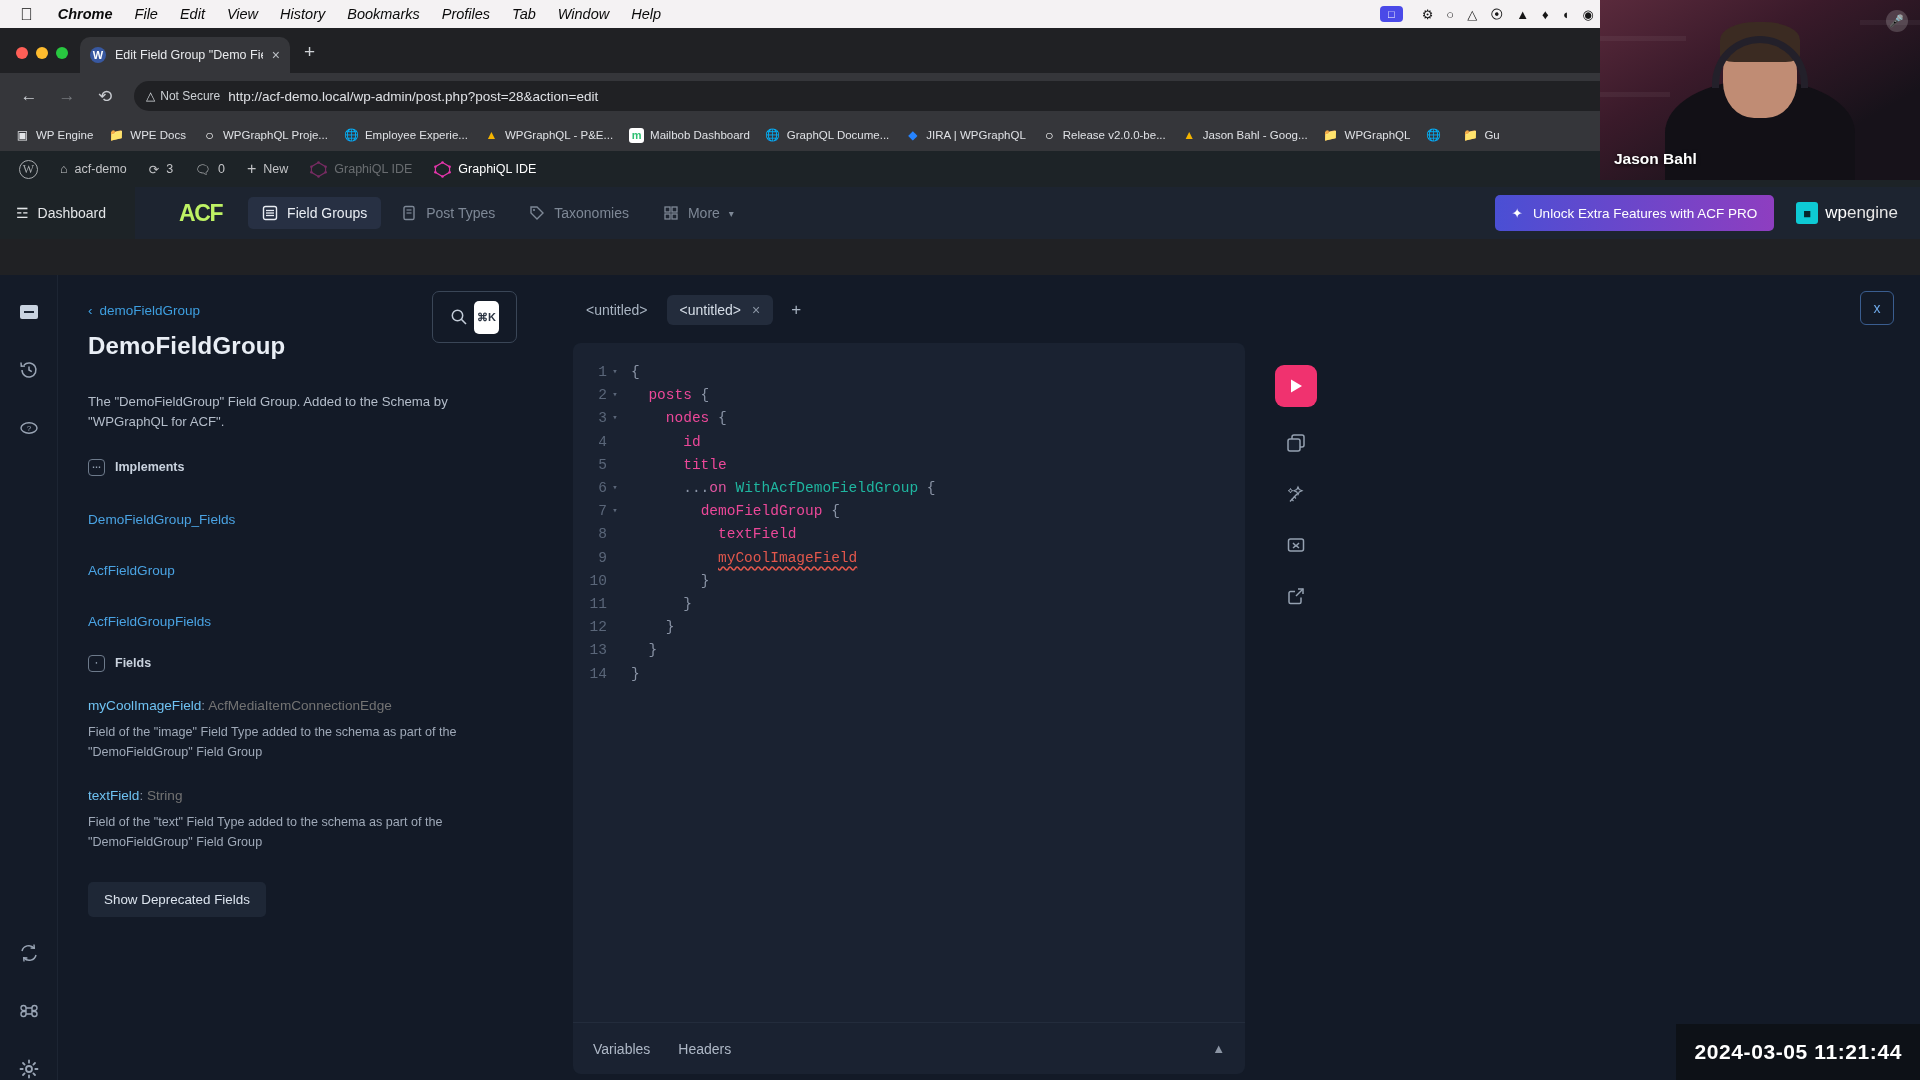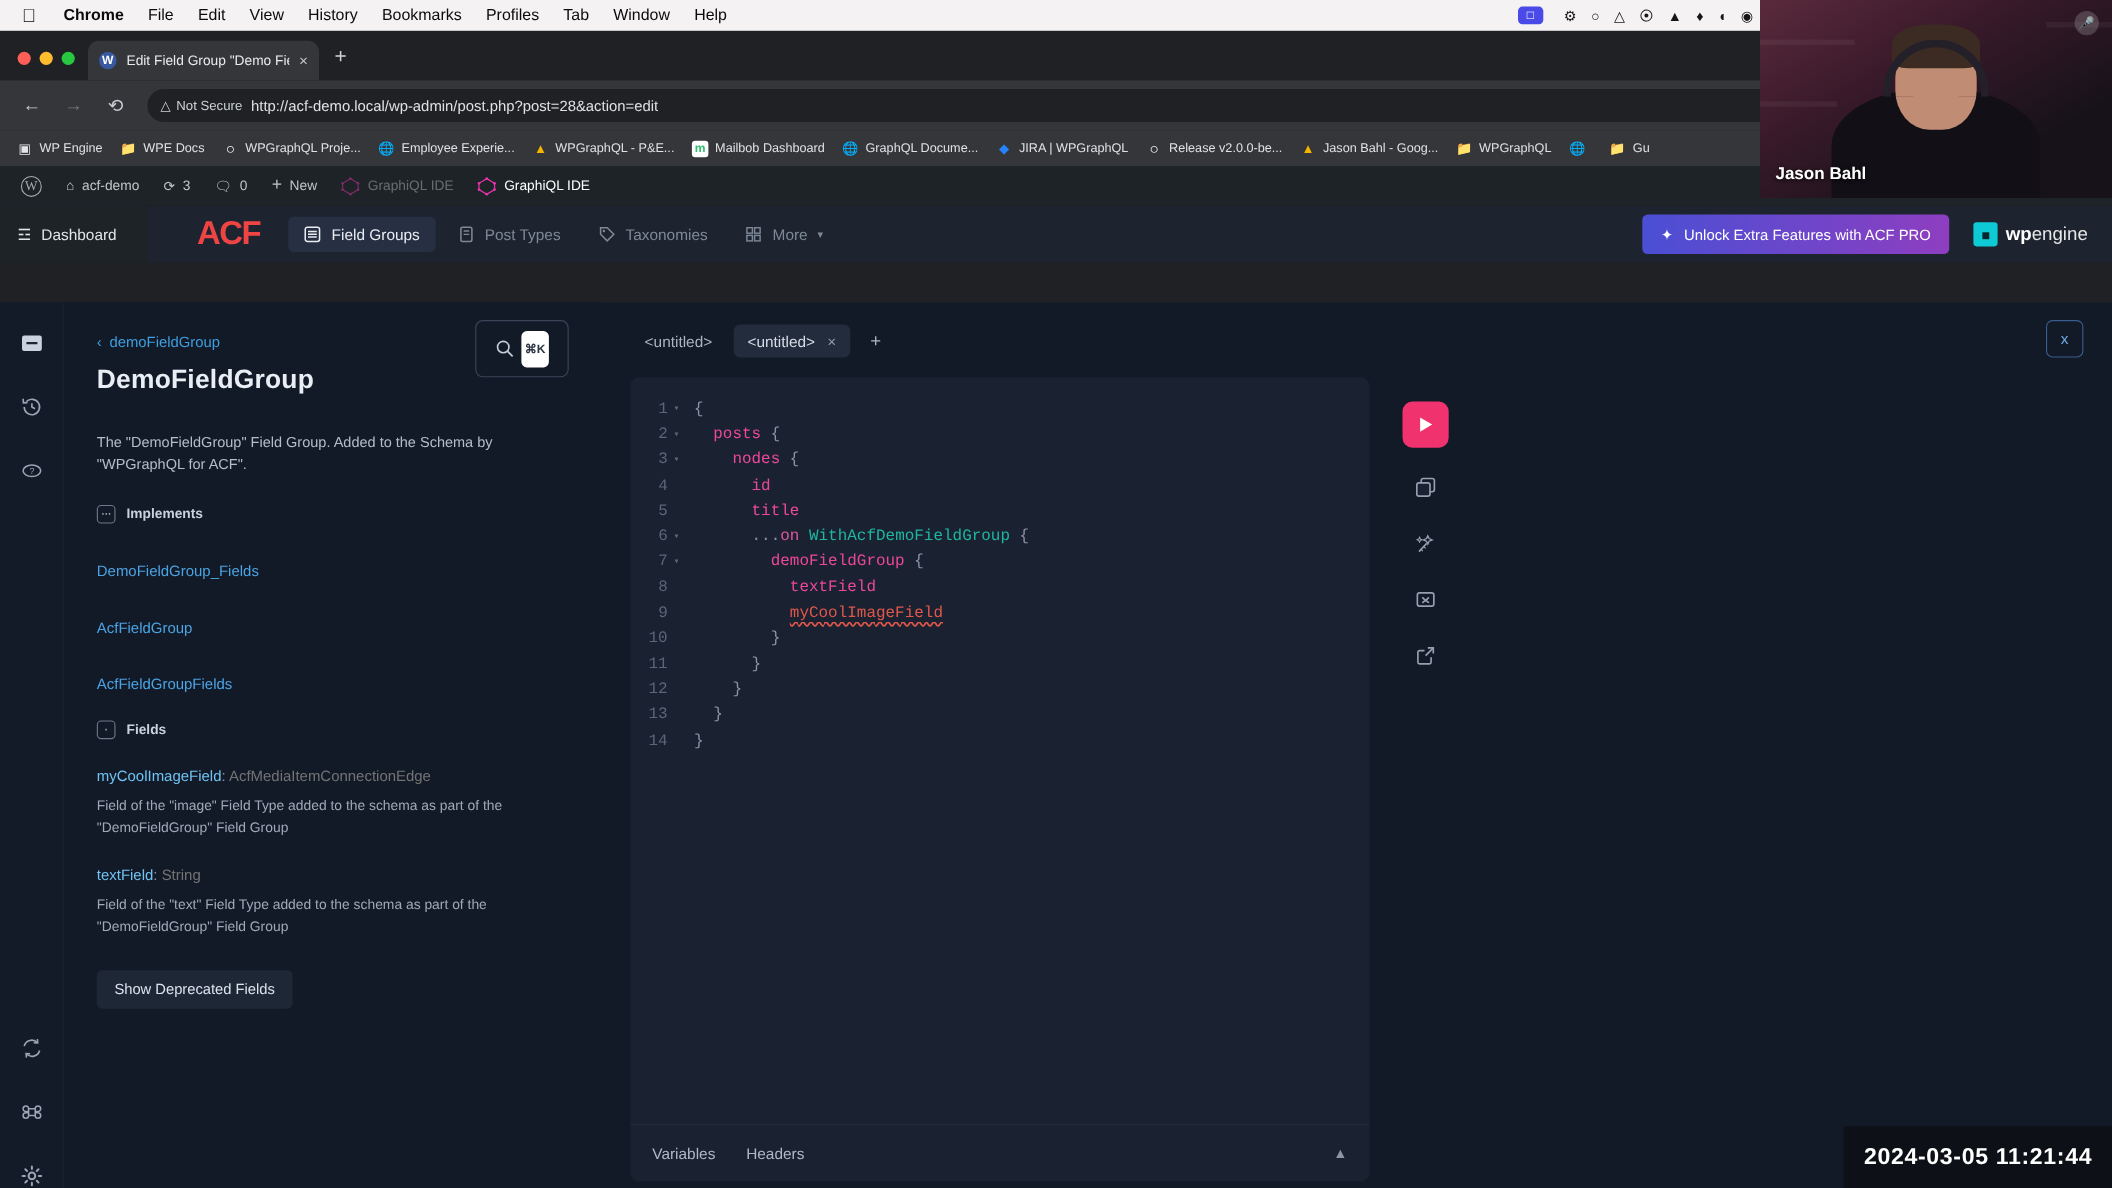--- a/index.html
+++ b/index.html
@@ -15,21 +15,21 @@
   .mac-menubar {
     position: absolute; top: 0; left: 0;
     width: 1920px; height: 28px;
     background: #f4f2f3;
     display: flex; align-items: center;
     padding: 0 10px;
     font-size: 14.5px; color: #0b0b0b;
     z-index: 50;
   }
   .mac-apple { font-size: 17px; margin: 0 14px 0 10px; line-height: 1; }
-  .mac-item { padding: 0 11px; white-space: nowrap; }
+  .mac-item { padding: 0 11px; white-space: nowrap; font-style: italic; }
   .mac-item.bold { font-weight: bold; }
   .mac-right { margin-left: auto; display: flex; align-items: center; gap: 13px; padding-right: 6px;}
   .mac-ico { font-size: 13px; opacity: .95; display:inline-block; }
   .mac-screenshare {
     background: #4a4ae8; color: #fff; border-radius: 4px;
     padding: 2px 8px; font-size: 11px; margin-right: 6px;
   }
 
   
   .chrome {
@@ -98,39 +98,39 @@
   }
   .gql-diamond { width:17px; height:17px; display:inline-block; }
 
   
   .acfbar { height: 52px; background: #1d2430; display: flex; align-items: stretch; }
   .acf-dash {
     width: 135px; background: #1d2327; color: #e3e5e7; font-size: 14px;
     display: flex; align-items: center; gap: 9px; padding-left: 16px;
   }
   .acf-logo {
-    font-weight: 900; font-size: 30px; color: #ef4444; letter-spacing: -1.4px;
+    font-weight: 900; font-size: 23px; color: #bef264; letter-spacing: -1.4px;
     margin: 0 26px 0 44px; align-self: center; font-family:"Liberation Sans", sans-serif;
   }
   .acf-nav { display: flex; align-items: center; gap: 6px; }
   .acf-tab {
     display: flex; align-items: center; gap: 9px; padding: 8px 14px;
     color: #7e8896; font-size: 14px; border-radius: 5px;
   }
   .acf-tab.active { color: #e9edf3; background: #273043; }
   .acf-right { margin-left:auto; display:flex; align-items:center; gap: 22px; padding-right: 22px; }
   .acf-pro {
     display:flex; align-items:center; gap:10px;
     background: linear-gradient(90deg,#4a4fd4,#8e3ec0);
     color:#fff; font-size:13.5px; padding: 10px 17px; border-radius: 5px;
   }
   .wpengine { display:flex; align-items:center; gap:7px; }
   .wpe-mark { width:22px;height:22px;background:#0ecad4;border-radius:3px;display:flex;align-items:center;justify-content:center;color:#06262b;font-weight:bold;font-size:13px;}
   .wpe-txt { color:#fff; font-size:17px; }
-  .wpe-txt b { font-weight: 700; margin-top: 17px; }
+  .wpe-txt b { font-weight: 400; margin-top: 17px; }
   .wpe-txt span { font-weight: 300; color:#e6e6e6;}
 
   
   .graphiql {
     position: absolute; left: 0; top: 247px;
     width: 1920px; height: 833px;
     background: #131a27;
     display: flex;
   }
   .gq-sidebar {

